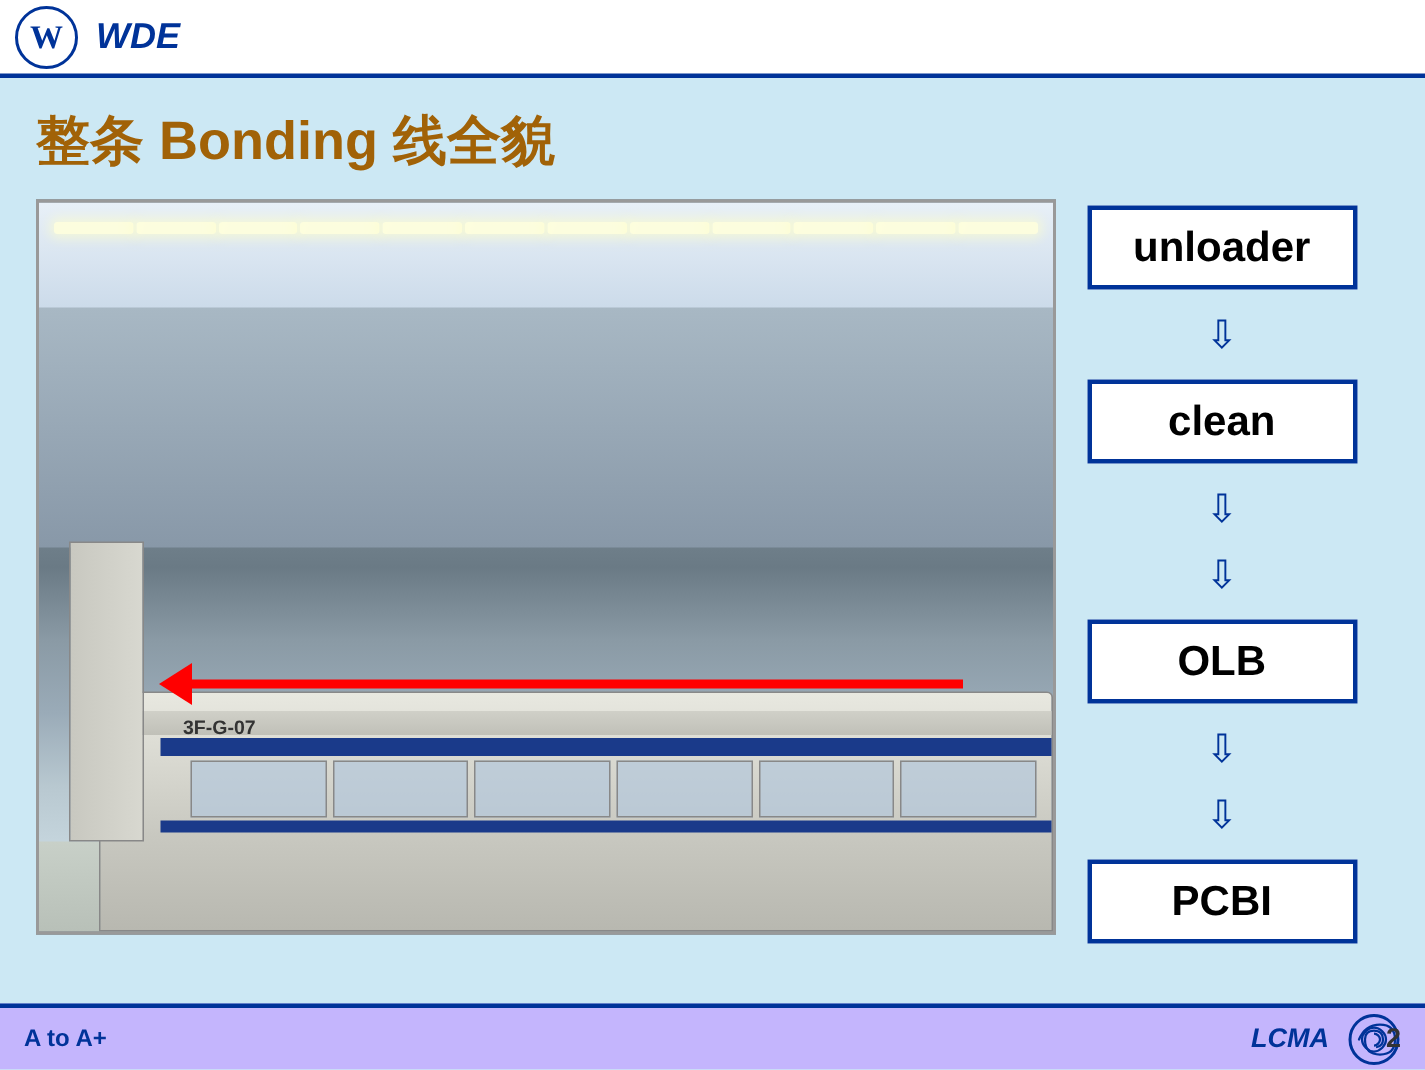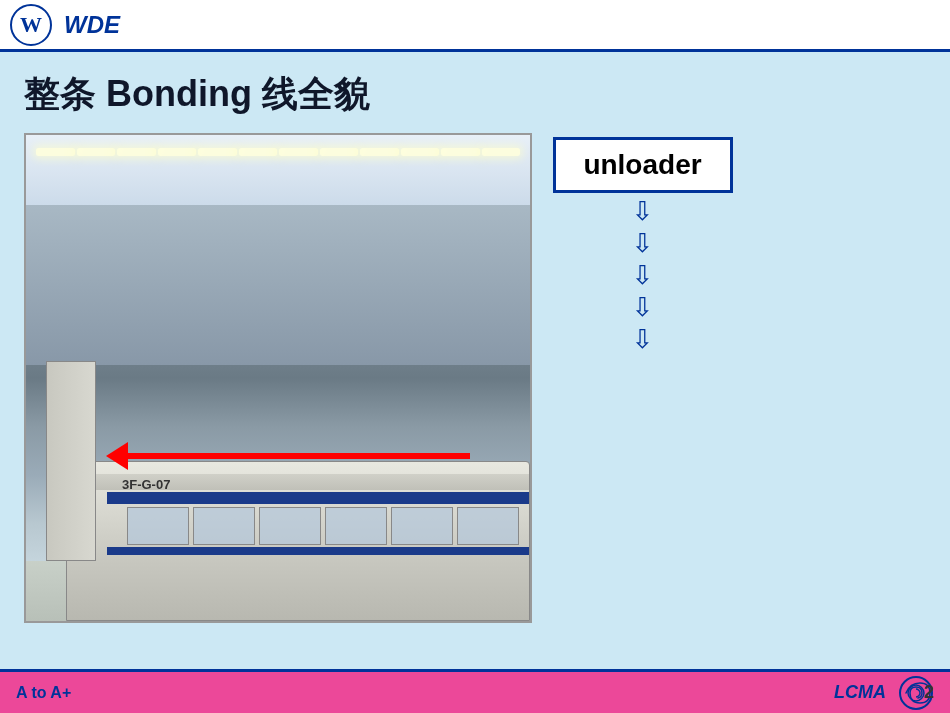--- a/index.html
+++ b/index.html
@@ -57,33 +57,33 @@
       background: #cce8f4;
       padding: 18px 24px 10px 24px;
       height: calc(713px - 52px - 44px);
       display: flex;
       flex-direction: column;
     }
 
     .slide-title {
       font-size: 36px;
       font-weight: bold;
-      color: #0f172a;
+      color: #a16207;
       margin-bottom: 14px;
     }
 
     .content-row {
       display: flex;
       gap: 18px;
       flex: 1;
     }
 
     
     .photo-container {
-      width: 508px;
+      width: 680px;
       height: 490px;
       background: #555;
       border: 2px solid #999;
       position: relative;
       overflow: hidden;
       flex-shrink: 0;
     }
 
     
     .photo-bg {
@@ -207,21 +207,21 @@
       right: 0;
       height: 60px;
       background: linear-gradient(to bottom, #c8d0c8 0%, #b8c0b8 100%);
     }
 
     
     .flow-diagram {
       display: flex;
       flex-direction: column;
       align-items: center;
-      gap: 4px;
+      gap: 16px;
       padding-top: 4px;
       width: 185px;
     }
 
     .flow-box {
       width: 180px;
       height: 56px;
       border: 3px solid #003399;
       background: white;
       display: flex;
@@ -240,21 +240,21 @@
       justify-content: center;
       font-size: 26px;
       color: #003399;
       line-height: 1;
     }
 
     
     .footer-bar {
       width: 100%;
       height: 44px;
-      background: #ec4899;
+      background: #c4b5fd;
       border-top: 3px solid #003399;
       display: flex;
       align-items: center;
       justify-content: space-between;
       padding: 0 16px;
       position: absolute;
       bottom: 0;
     }
 
     .footer-left {
@@ -353,24 +353,33 @@
           <div class="arrow-line"></div>
         </div>
       </div>
     </div>
 
     <div class="flow-diagram">
       <div class="flow-box">
         <span>unloader</span>
       </div>
       <div class="flow-arrow">⇩</div>
-      <div class="flow-arrow">⇩</div>
-      <div class="flow-arrow">⇩</div>
-      <div class="flow-arrow">⇩</div>
-      <div class="flow-arrow">⇩</div>
+      <div class="flow-box">
+        <span>clean</span>
+      </div>
+      <div class="flow-arrow">⇩</div>
+      <div class="flow-arrow">⇩</div>
+      <div class="flow-box">
+        <span>OLB</span>
+      </div>
+      <div class="flow-arrow">⇩</div>
+      <div class="flow-arrow">⇩</div>
+      <div class="flow-box">
+        <span>PCBI</span>
+      </div>
     </div>
 
   </div>
 </div>
 
 <div class="footer-bar">
   <span class="footer-left">A to A+</span>
   <div class="footer-right-area">
     <span class="footer-lcma">LCMA</span>
 

